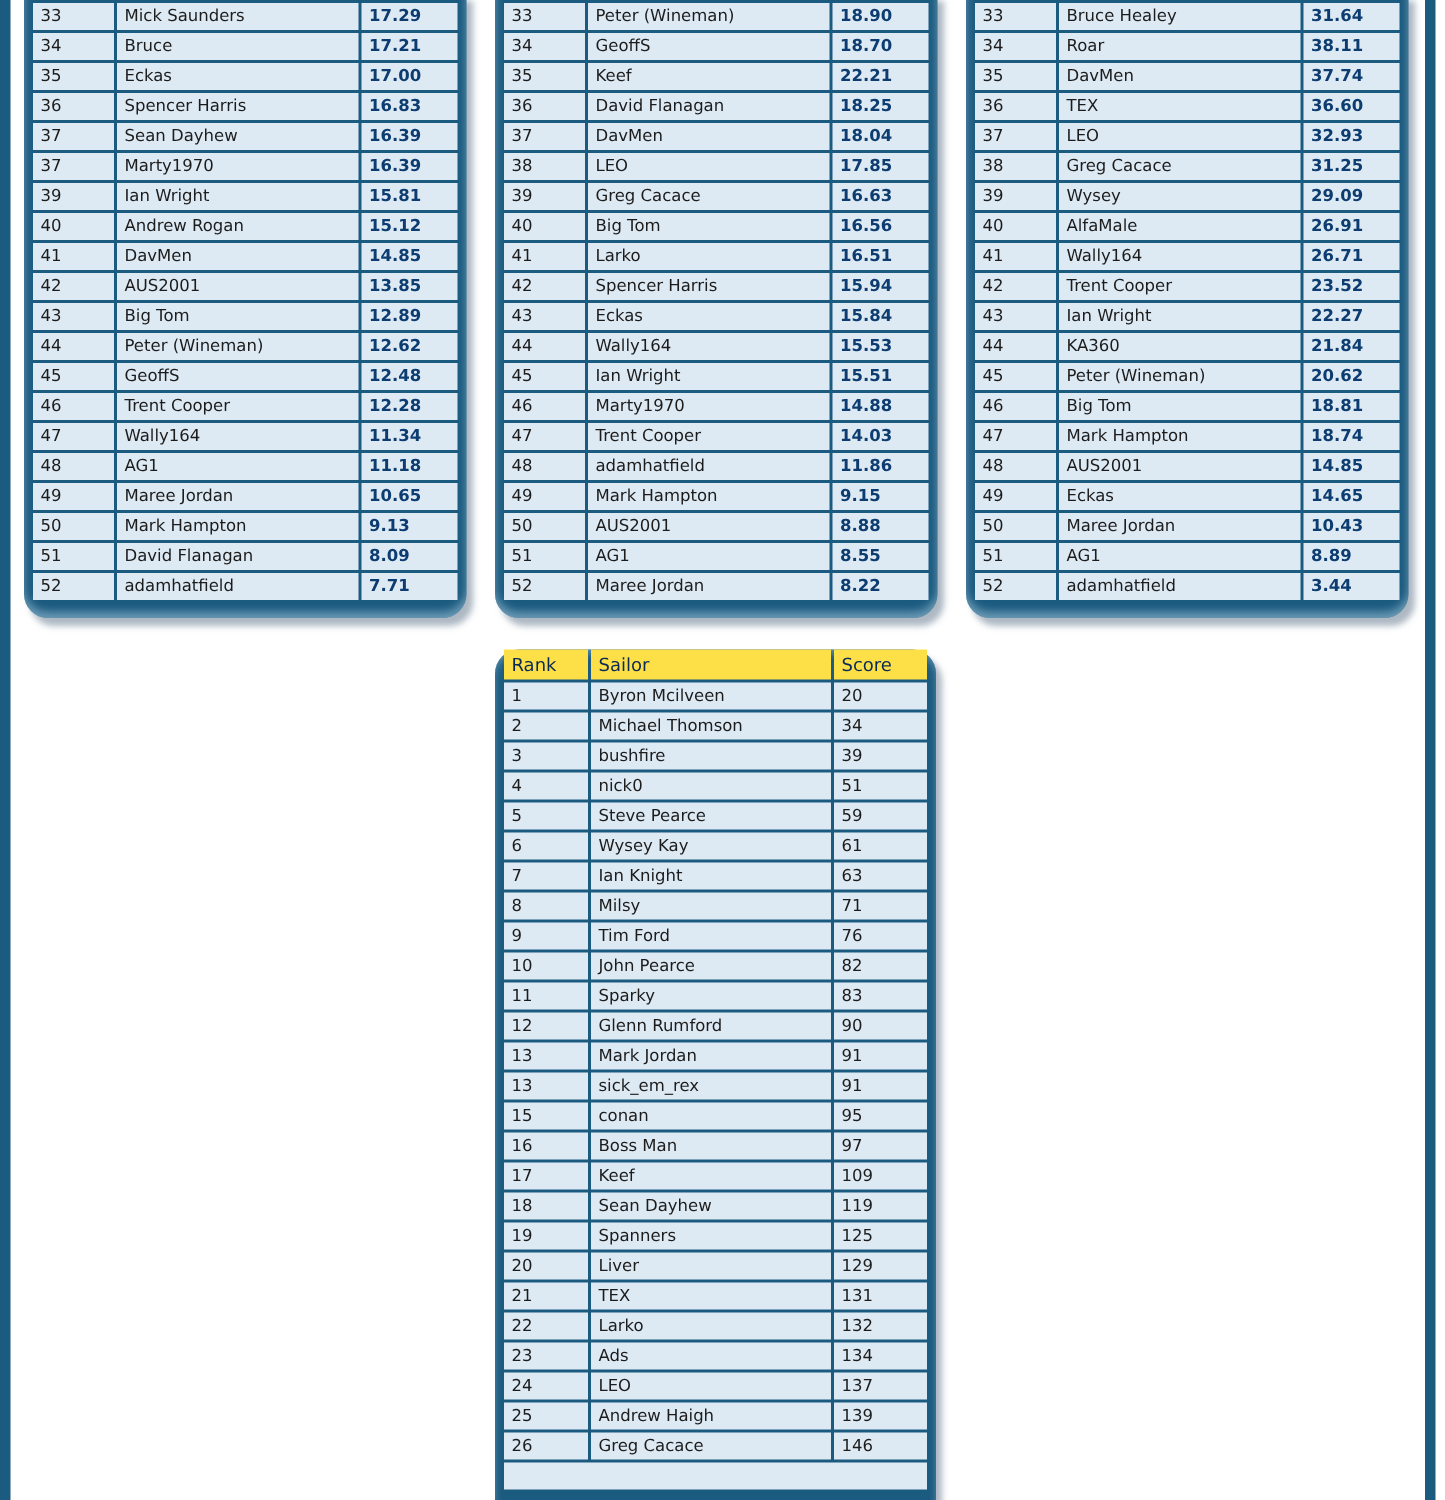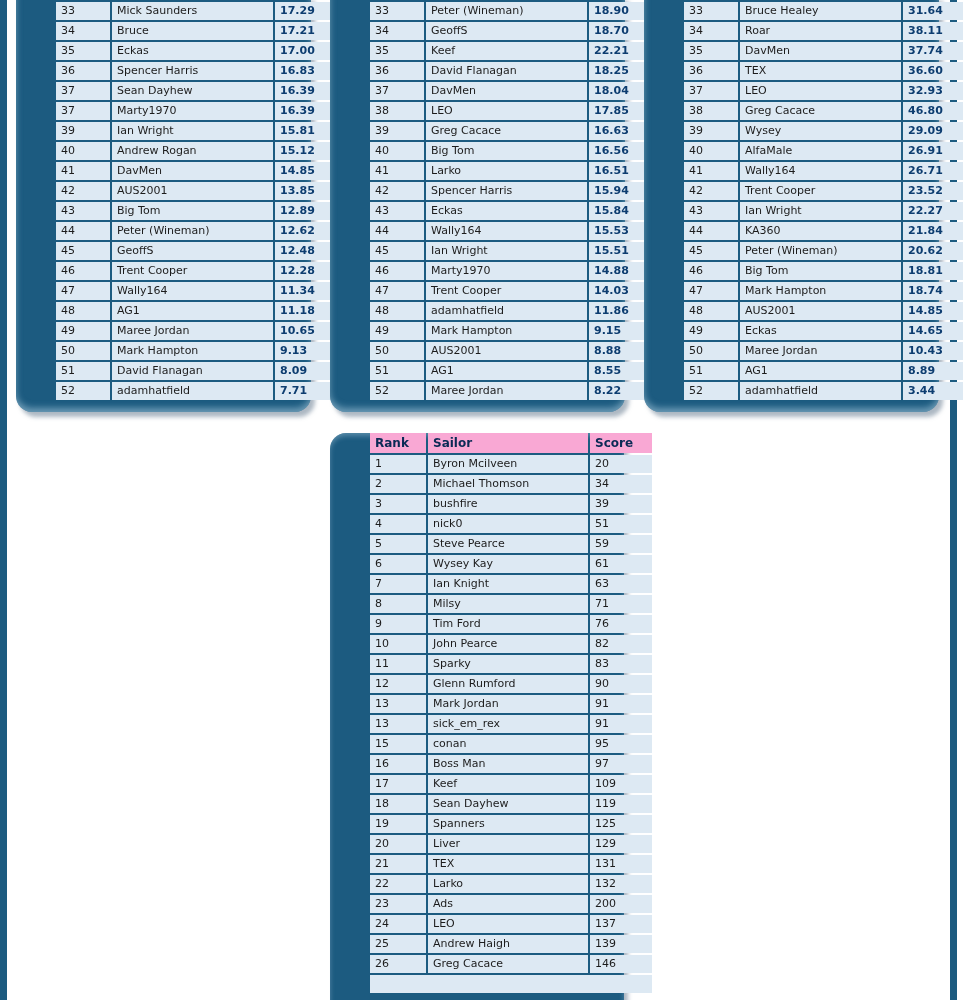--- a/index.html
+++ b/index.html
@@ -37,40 +37,39 @@
   .card-title{
     height:24px;line-height:25px;
     padding-left:22px;
     font-size:13px;font-weight:bold;color:#082449;
   }
 
   .tbl{
     display:grid;
     gap:2px;
     background:transparent;
-    margin-left:34px;
   }
   .race-tbl{grid-template-columns:54px 161px 64px;grid-auto-rows:18px;}
   .overall-tbl{grid-template-columns:56px 160px 62px;grid-template-rows:20px;grid-auto-rows:18px;}
   .overall-tbl::after{content:"";grid-column:1/-1;background:#dde9f3;height:18px;}
 
   .row{display:contents;}
   .rows-holder{display:contents;}
 
   .cell{
     background:#dde9f3;
     color:#1c1c1c;
     font-size:11px;line-height:18px;
     padding-left:5px;
     white-space:nowrap;overflow:hidden;
   }
   .cell.header{
-    background:#f9a8d4;
+    background:#fde047;
     color:#0a2a55;
-    font-size:12px;font-weight:bold;line-height:21px;
+    font-size:12px;font-weight:normal;line-height:21px;
   }
   .score-link{
     color:#0d3d70;font-weight:bold;cursor:pointer;
   }
 </style>
 </head>
 <body>
 
 <div class="edge-stripe left"></div>
 <div class="edge-stripe right"></div>
@@ -354,21 +353,21 @@
 
       <div class="row">
         <div class="cell">37</div>
         <div class="cell">LEO</div>
         <div class="cell"><span class="score-link">32.93</span></div>
       </div>
 
       <div class="row">
         <div class="cell">38</div>
         <div class="cell">Greg Cacace</div>
-        <div class="cell"><span class="score-link">46.80</span></div>
+        <div class="cell"><span class="score-link">31.25</span></div>
       </div>
 
       <div class="row">
         <div class="cell">39</div>
         <div class="cell">Wysey</div>
         <div class="cell"><span class="score-link">29.09</span></div>
       </div>
 
       <div class="row">
         <div class="cell">40</div>
@@ -586,21 +585,21 @@
       
         <div class="row">
           <div class="cell">22</div>
           <div class="cell">Larko</div>
           <div class="cell">132</div>
         </div>
       
         <div class="row">
           <div class="cell">23</div>
           <div class="cell">Ads</div>
-          <div class="cell">200</div>
+          <div class="cell">134</div>
         </div>
       
         <div class="row">
           <div class="cell">24</div>
           <div class="cell">LEO</div>
           <div class="cell">137</div>
         </div>
       
         <div class="row">
           <div class="cell">25</div>

